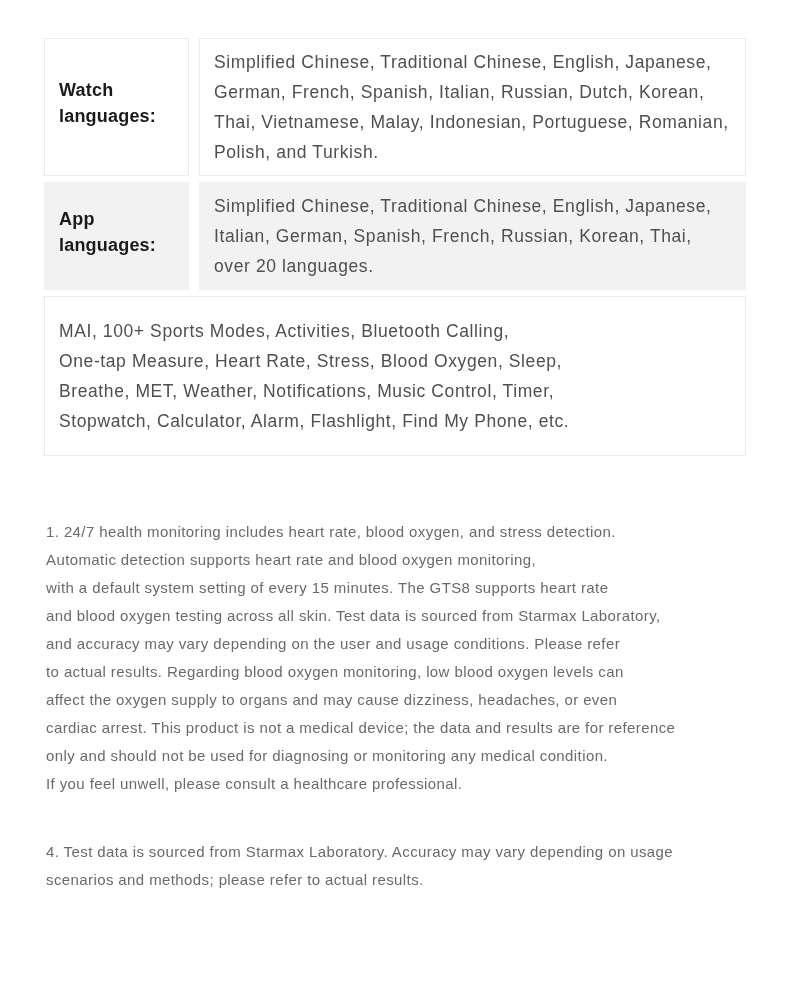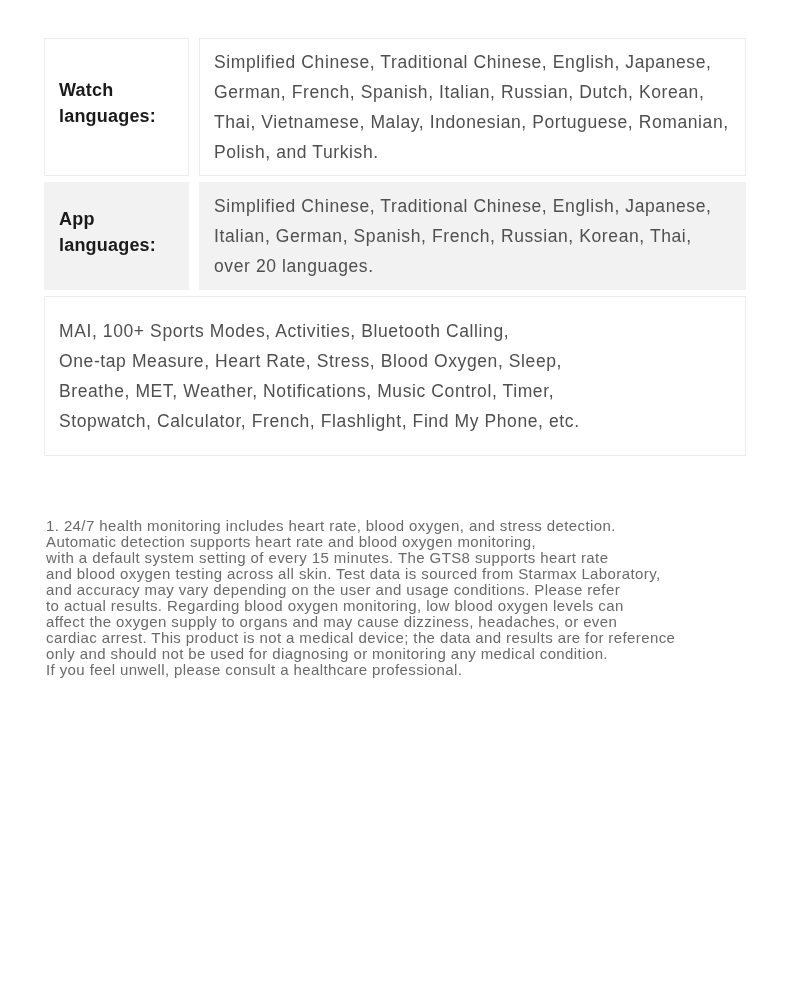--- a/index.html
+++ b/index.html
@@ -65,21 +65,21 @@
   }
   .footnotes {
     position: absolute;
     left: 46px;
     top: 518px;
     width: 706px;
   }
   .footnote {
     margin: 0 0 40px 0;
     font-size: 15px;
-    line-height: 16px;
+    line-height: 28px;
     color: #6a6a6a;
     letter-spacing: 0.4px;
     white-space: pre-line;
   }
 </style>
 </head>
 <body>
 
 <div class="spec-table">
   <div class="spec-row row-1">
@@ -94,28 +94,30 @@
     <div class="cell label-cell">App
 languages:</div>
     <div class="cell value-cell">Simplified Chinese, Traditional Chinese, English, Japanese,
 Italian, German, Spanish, French, Russian, Korean, Thai,
 over 20 languages.</div>
   </div>
   <div class="spec-row row-3">
     <div class="cell value-cell">MAI, 100+ Sports Modes, Activities, Bluetooth Calling,
 One-tap Measure, Heart Rate, Stress, Blood Oxygen, Sleep,
 Breathe, MET, Weather, Notifications, Music Control, Timer,
-Stopwatch, Calculator, French, Flashlight, Find My Phone, etc.</div>
+Stopwatch, Calculator, Alarm, Flashlight, Find My Phone, etc.</div>
   </div>
 </div>
 
 <div class="footnotes">
   <p class="footnote">1. 24/7 health monitoring includes heart rate, blood oxygen, and stress detection.
 Automatic detection supports heart rate and blood oxygen monitoring,
 with a default system setting of every 15 minutes. The GTS8 supports heart rate
 and blood oxygen testing across all skin. Test data is sourced from Starmax Laboratory,
 and accuracy may vary depending on the user and usage conditions. Please refer
 to actual results. Regarding blood oxygen monitoring, low blood oxygen levels can
 affect the oxygen supply to organs and may cause dizziness, headaches, or even
 cardiac arrest. This product is not a medical device; the data and results are for reference
 only and should not be used for diagnosing or monitoring any medical condition.
 If you feel unwell, please consult a healthcare professional.</p>
+  <p class="footnote">4. Test data is sourced from Starmax Laboratory. Accuracy may vary depending on usage
+scenarios and methods; please refer to actual results.</p>
 </div>
 
 </body></html>

